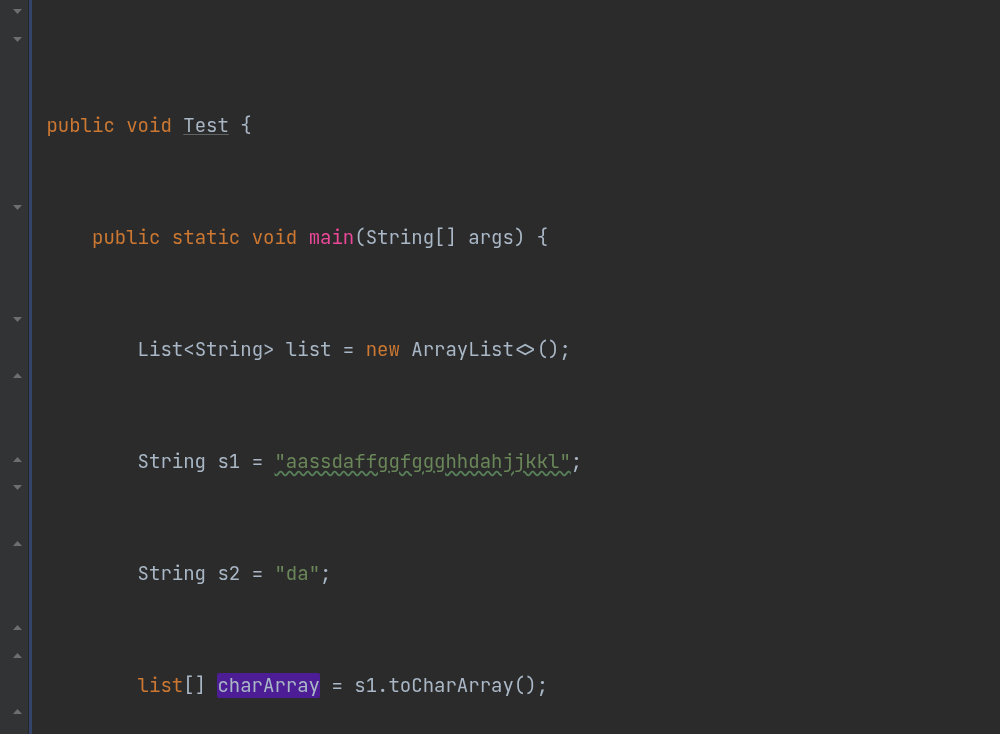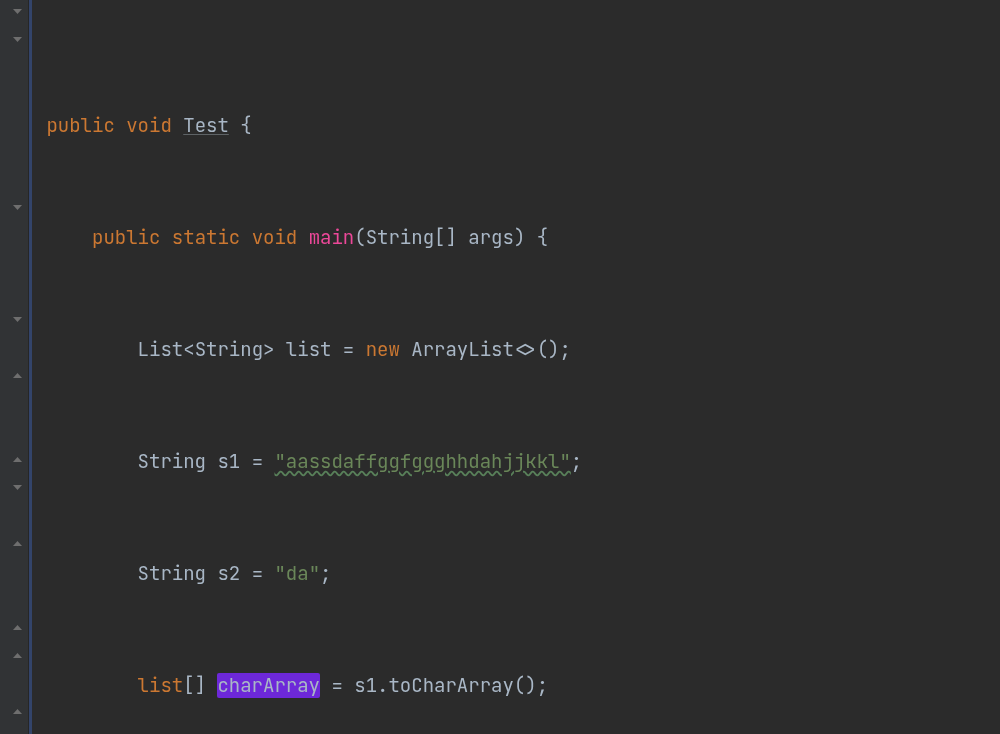--- a/index.html
+++ b/index.html
@@ -50,21 +50,21 @@
   
   .kw    { color: #cc7832; margin-top: 15px; }        
   .type  { color: #a9b7c6; }        
   .mname { color: #ec4899; }        
   .str   { color: #6a8759; } 
   .punct { color: #a9b7c6; }
   
   .under { text-decoration: underline; text-decoration-color: #5e6366; text-underline-offset: 2px; }
   .under2 { text-decoration: underline; text-decoration-color: #588059; text-decoration-style: wavy; text-underline-offset: 2px;}
   
-  .hi    { background: #6d28d9; border-radius: 2px; }
+  .hi    { background: #4c1d95; border-radius: 2px; }
   
   .blue-strip {
     position: absolute;
     left: 0; top: 0; bottom: 0;
     width: 3px;
     background: #3a5a9e;
     opacity: .55;
   }
 </style>
 </head>

